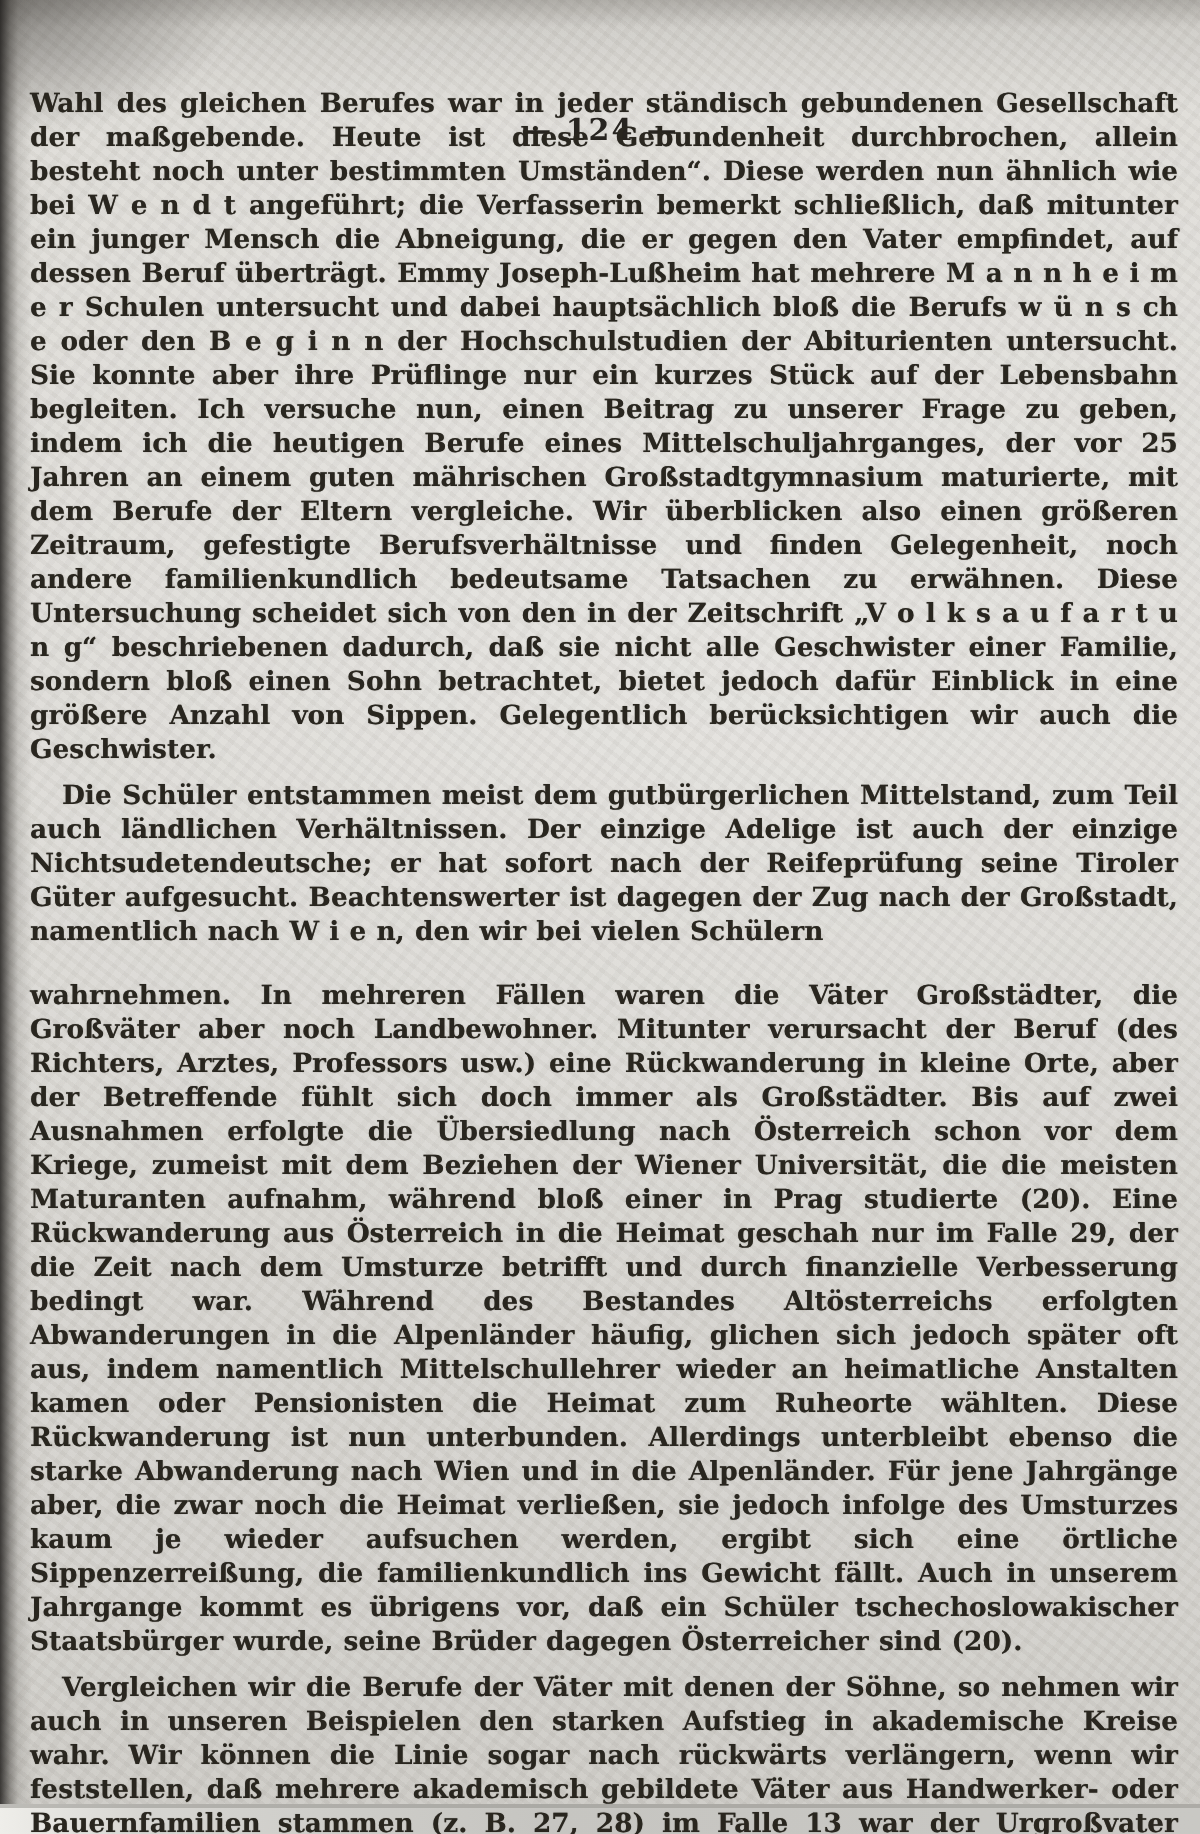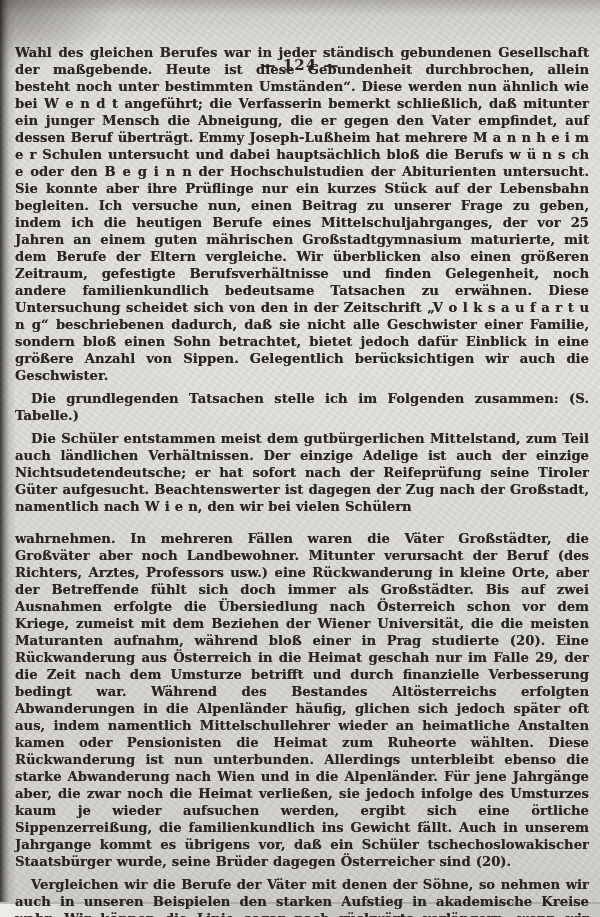--- a/index.html
+++ b/index.html
@@ -106,21 +106,20 @@
   <div class="scan-edge-left"></div>
   <div class="scan-edge-top"></div>
   <div class="scan-corner-topleft"></div>
   <div class="scan-edge-bottom"></div>
 
   <div class="page-number">— 124 —</div>
 
   <div class="columns">
     <div class="col">
       <p class="noindent">Wahl des gleichen Berufes war in jeder ständisch gebundenen Gesellschaft der maßgebende. Heute ist diese Gebundenheit durchbrochen, allein besteht noch unter bestimmten Umständen“. Diese werden nun ähnlich wie bei W e n d t angeführt; die Verfasserin bemerkt schließlich, daß mitunter ein junger Mensch die Abneigung, die er gegen den Vater empfindet, auf dessen Beruf überträgt. Emmy Joseph-Lußheim hat mehrere M a n n h e i m e r Schulen untersucht und dabei hauptsächlich bloß die Berufs w ü n s ch e oder den B e g i n n der Hochschulstudien der Abiturienten untersucht. Sie konnte aber ihre Prüflinge nur ein kurzes Stück auf der Lebensbahn begleiten. Ich versuche nun, einen Beitrag zu unserer Frage zu geben, indem ich die heutigen Berufe eines Mittelschuljahrganges, der vor 25 Jahren an einem guten mährischen Großstadtgymnasium maturierte, mit dem Berufe der Eltern vergleiche. Wir überblicken also einen größeren Zeitraum, gefestigte Berufsverhältnisse und finden Gelegenheit, noch andere familienkundlich bedeutsame Tatsachen zu erwähnen. Diese Untersuchung scheidet sich von den in der Zeitschrift „V o l k s a u f a r t u n g“ beschriebenen dadurch, daß sie nicht alle Geschwister einer Familie, sondern bloß einen Sohn betrachtet, bietet jedoch dafür Einblick in eine größere Anzahl von Sippen. Gelegentlich berücksichtigen wir auch die Geschwister.</p>
-      <p>Die grundlegenden Tatsachen stelle ich im Folgenden zusammen: (S. Tabelle.)</p>
       <p>Die Schüler entstammen meist dem gutbürgerlichen Mittelstand, zum Teil auch ländlichen Verhältnissen. Der einzige Adelige ist auch der einzige Nichtsudetendeutsche; er hat sofort nach der Reifeprüfung seine Tiroler Güter aufgesucht. Beachtenswerter ist dagegen der Zug nach der Großstadt, namentlich nach W i e n, den wir bei vielen Schülern</p>
     </div>
     <div class="col">
       <p class="noindent">wahrnehmen. In mehreren Fällen waren die Väter Großstädter, die Großväter aber noch Landbewohner. Mitunter verursacht der Beruf (des Richters, Arztes, Professors usw.) eine Rückwanderung in kleine Orte, aber der Betreffende fühlt sich doch immer als Großstädter. Bis auf zwei Ausnahmen erfolgte die Übersiedlung nach Österreich schon vor dem Kriege, zumeist mit dem Beziehen der Wiener Universität, die die meisten Maturanten aufnahm, während bloß einer in Prag studierte (20). Eine Rückwanderung aus Österreich in die Heimat geschah nur im Falle 29, der die Zeit nach dem Umsturze betrifft und durch finanzielle Verbesserung bedingt war. Während des Bestandes Altösterreichs erfolgten Abwanderungen in die Alpenländer häufig, glichen sich jedoch später oft aus, indem namentlich Mittelschullehrer wieder an heimatliche Anstalten kamen oder Pensionisten die Heimat zum Ruheorte wählten. Diese Rückwanderung ist nun unterbunden. Allerdings unterbleibt ebenso die starke Abwanderung nach Wien und in die Alpenländer. Für jene Jahrgänge aber, die zwar noch die Heimat verließen, sie jedoch infolge des Umsturzes kaum je wieder aufsuchen werden, ergibt sich eine örtliche Sippenzerreißung, die familienkundlich ins Gewicht fällt. Auch in unserem Jahrgange kommt es übrigens vor, daß ein Schüler tschechoslowakischer Staatsbürger wurde, seine Brüder dagegen Österreicher sind (20).</p>
       <p>Vergleichen wir die Berufe der Väter mit denen der Söhne, so nehmen wir auch in unseren Beispielen den starken Aufstieg in akademische Kreise wahr. Wir können die Linie sogar nach rückwärts verlängern, wenn wir feststellen, daß mehrere akademisch gebildete Väter aus Handwerker- oder Bauernfamilien stammen (z. B. 27, 28) im Falle 13 war der Urgroßvater noch Bauer, der Großvater Arzt, der früh verwaiste Vater mußte</p>
     </div>
   </div>
 </div>
 
 </body></html>

